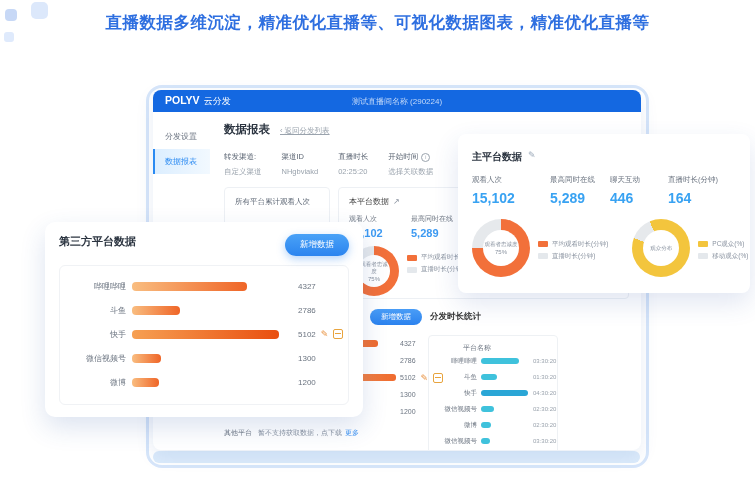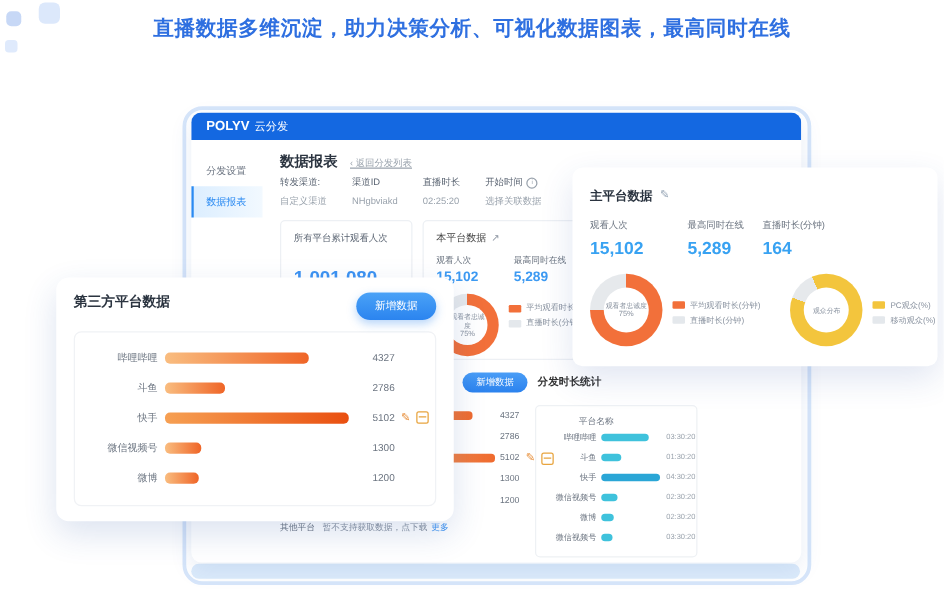--- a/index.html
+++ b/index.html
@@ -24,21 +24,21 @@
   .db-header-title{position:absolute;left:0;right:0;text-align:center;color:#c3d9f9;font-size:8px;}
   .db-body{display:flex;height:338px;}
   .db-sidebar{width:57px;padding-top:12px;box-sizing:border-box;}
   .side-item{font-size:8px;color:#6a7380;padding:7px 0 7px 12px;}
   .side-item.active{background:linear-gradient(90deg,#dceeff,#f2f9ff);color:#2a8af2;
                     border-left:2px solid #2a8af2;padding-left:10px;}
   .db-main{flex:1;padding:10px 12px 0 14px;position:relative;}
   .title-row{display:flex;align-items:baseline;}
   .page-title{font-size:11.5px;font-weight:bold;color:#2b3440;}
   .back-link{font-size:7.5px;color:#9aa3ad;margin-left:10px;text-decoration:underline;}
-  .info-row{display:flex;margin-top:4px;}
+  .info-row{display:flex;margin-top:15px;}
   .info-field{margin-right:20px;}
   .info-label{font-size:7.5px;color:#5a6472;display:flex;align-items:center;}
   .info-icon{width:7px;height:7px;border:1px solid #9aa3ad;border-radius:50%;font-size:5px;
              color:#9aa3ad;display:inline-flex;align-items:center;justify-content:center;margin-left:3px;}
   .info-value{font-size:7.5px;color:#9aa3ad;margin-top:5px;}
   .cards-row{display:flex;margin-top:10px;}
   .card-total{width:106px;height:112px;border:1px solid #edf0f4;border-radius:4px;
               padding:9px 10px;box-sizing:border-box;}
   .card-total-label{font-size:7.5px;color:#5a6472;}
   .card-total-value{font-size:15px;color:#3d93f2;font-weight:600;margin-top:18px;}
@@ -116,27 +116,28 @@
                flex-direction:column;align-items:center;justify-content:center;text-align:center;}
   .donut2-gap{margin-left:24px;}
 </style>
 </head>
 <body>
 
 <span class="dot dot1"></span>
 <span class="dot dot2"></span>
 <span class="dot dot3"></span>
 
-<div class="headline">直播数据多维沉淀，助力决策分析、可视化数据图表，最高同时在线</div>
+<div class="headline">直播数据多维沉淀，精准优化直播等、可视化数据图表，精准优化直播等</div>
 
 <div class="win-frame"></div>
 <div class="frame-band"></div>
 
 <div class="dashboard">
   <div class="db-header">
+    <div class="db-header-title">测试直播间名称 (290224)</div>
     <span class="brand"><span>POLYV</span><span class="brand-suffix">云分发</span></span>
   </div>
   <div class="db-body">
     <div class="db-sidebar">
       <div class="side-item">分发设置</div>
       <div class="side-item active">数据报表</div>
     </div>
     <div class="db-main">
       <div class="title-row">
         <span class="page-title">数据报表</span>
@@ -362,20 +363,24 @@
   </div>
   <div class="mp-stats">
     <div class="mp-col mp-col1">
       <div class="mp-stat-label">观看人次</div>
       <div class="mp-stat-value">15,102</div>
     </div>
     <div class="mp-col mp-col2">
       <div class="mp-stat-label">最高同时在线</div>
       <div class="mp-stat-value">5,289</div>
     </div>
+    <div class="mp-col mp-col3">
+      <div class="mp-stat-label">聊天互动</div>
+      <div class="mp-stat-value">446</div>
+    </div>
     <div class="mp-col">
       <div class="mp-stat-label">直播时长(分钟)</div>
       <div class="mp-stat-value">164</div>
     </div>
   </div>
   <div class="mp-donuts">
     <div class="donut" style="background: conic-gradient(from -90deg, rgb(230, 233, 236) 0deg, rgb(230, 233, 236) 25%, rgb(242, 112, 58) 25%, rgb(242, 112, 58) 100%);">
       <div class="hole">
         <div class="hole-top">观看者忠诚度</div>
         <div class="hole-bottom">75%</div>

